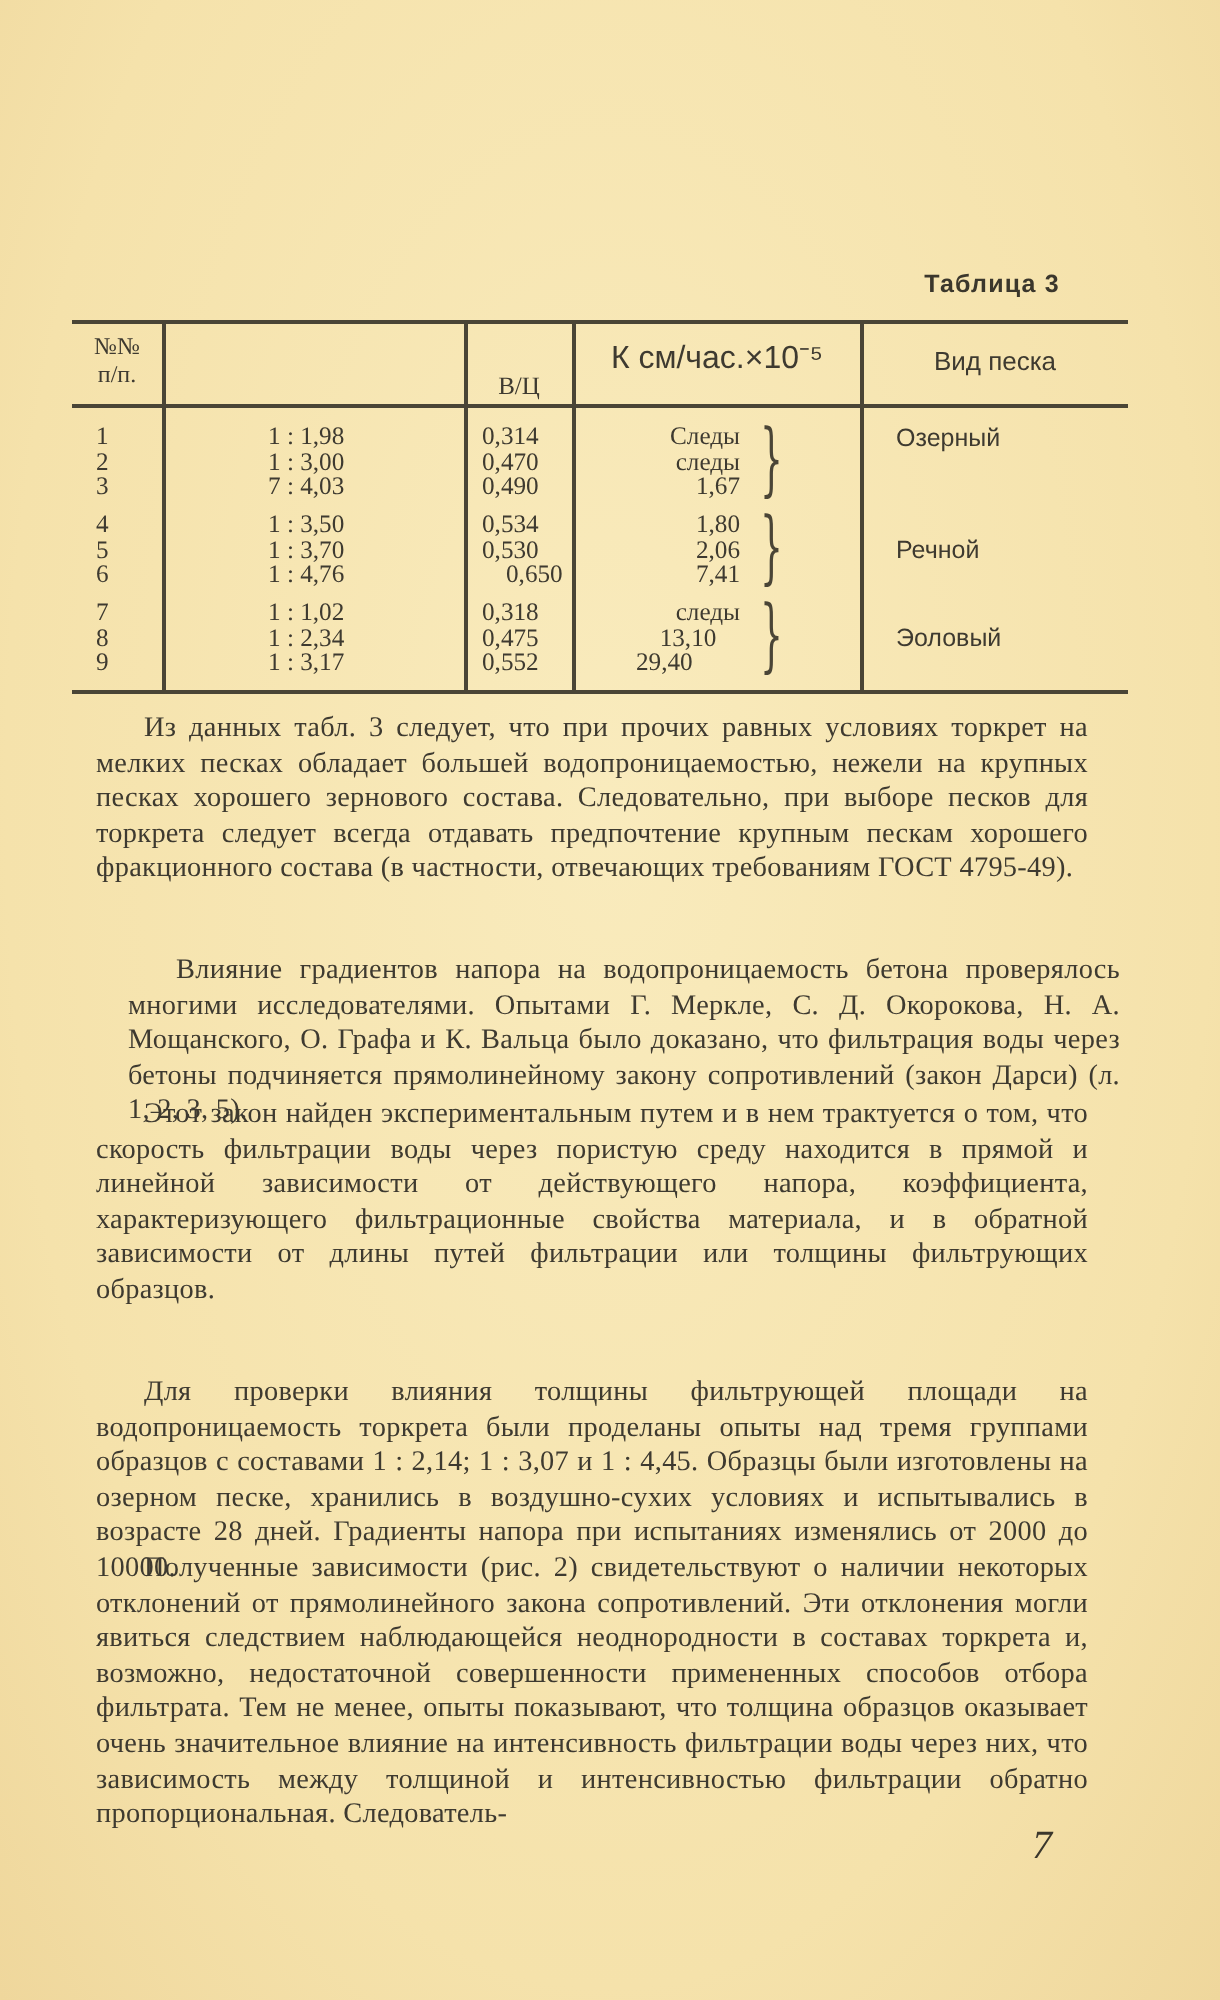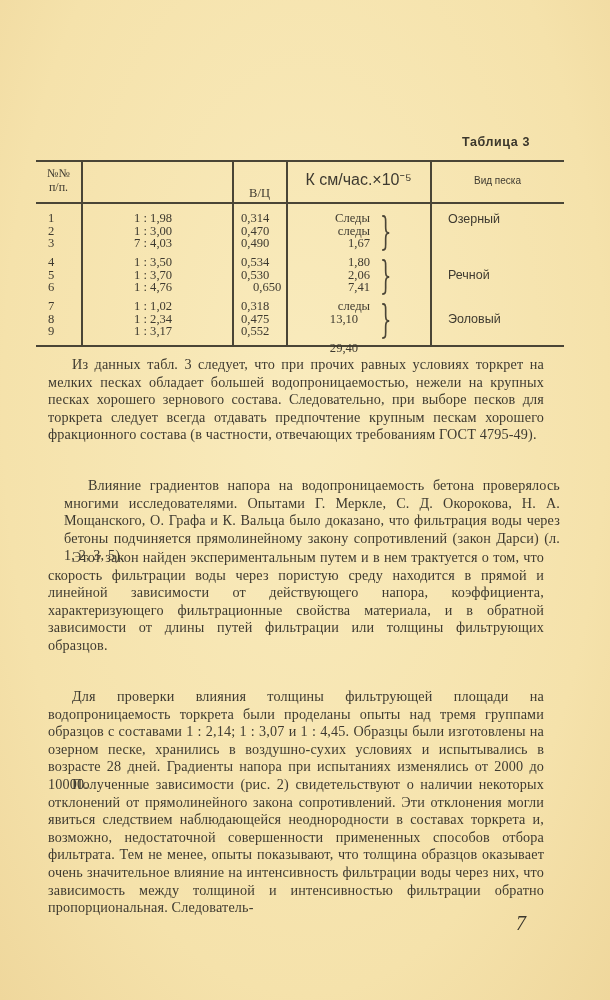--- a/index.html
+++ b/index.html
@@ -70,21 +70,21 @@
     <div class="vline" style="left:196px; top:0; height:186px;"></div>
     <div class="vline" style="left:250px; top:0; height:186px;"></div>
     <div class="vline" style="left:394px; top:0; height:186px;"></div>
 
     <div class="hdr" style="left:0; width:45px; top:6px;">
       <div>№№</div>
       <div>п/п.</div>
     </div>
     <div class="hdr" style="left:197px; width:53px; top:14px; font-size:12.5px;margin-top:12px;">В/Ц</div>
     <div class="hdr" style="left:251px; width:143px; top:13px; font-size:16px; font-family:'Liberation Sans',sans-serif;">К см/час.×10⁻⁵</div>
-    <div class="hdr" style="left:395px; width:133px; top:14px; font-size:10px; font-family:'Liberation Sans',sans-serif;">Вид песка</div>
+    <div class="hdr" style="left:395px; width:133px; top:14px; font-size:13px; font-family:'Liberation Sans',sans-serif;">Вид песка</div>
 
     <div class="group" style="left:0; top:52px; width:528px; height:38px;">
       <div class="cell" style="left:12px; top:0;">1</div>
       <div class="cell" style="left:12px; top:12.5px;">2</div>
       <div class="cell" style="left:12px; top:25px;">3</div>
       <div class="cell" style="left:98px; top:0;">1 : 1,98</div>
       <div class="cell" style="left:98px; top:12.5px;">1 : 3,00</div>
       <div class="cell" style="left:98px; top:25px;">7 : 4,03</div>
       <div class="cell" style="left:205px; top:0;">0,314</div>
       <div class="cell" style="left:205px; top:12.5px;">0,470</div>
@@ -118,21 +118,21 @@
       <div class="cell" style="left:12px; top:12.5px;">8</div>
       <div class="cell" style="left:12px; top:25px;">9</div>
       <div class="cell" style="left:98px; top:0;">1 : 1,02</div>
       <div class="cell" style="left:98px; top:12.5px;">1 : 2,34</div>
       <div class="cell" style="left:98px; top:25px;">1 : 3,17</div>
       <div class="cell" style="left:205px; top:0;">0,318</div>
       <div class="cell" style="left:205px; top:12.5px;">0,475</div>
       <div class="cell" style="left:205px; top:25px;">0,552</div>
       <div class="cell" style="left:282px; width:52px; top:0; text-align:right;">следы</div>
       <div class="cell" style="left:282px; width:52px; top:12.5px; text-align:center;">13,10</div>
-      <div class="cell" style="left:282px; width:52px; top:42px; text-align:center;">29,40</div>
+      <div class="cell" style="left:282px; width:52px; top:25px; text-align:left;">29,40</div>
       <div class="brace" style="left:337px; top:0;">}</div>
       <div class="sand" style="left:412px; top:12px;">Эоловый</div>
     </div>
   </div>
 
   <p class="para" style="top:356px; margin:0;">Из данных табл. 3 следует, что при прочих равных условиях торкрет на мелких песках обладает большей водопроницаемостью, нежели на крупных песках хорошего зернового состава. Следовательно, при выборе песков для торкрета следует всегда отдавать предпочтение крупным пескам хорошего фракционного состава (в частности, отвечающих требованиям ГОСТ 4795-49).</p>
   <p class="para" style="top:461px; margin:16px;">Влияние градиентов напора на водопроницаемость бетона проверялось многими исследователями. Опытами Г. Меркле, С. Д. Окорокова, Н. А. Мощанского, О. Графа и К. Вальца было доказано, что фильтрация воды через бетоны подчиняется прямолинейному закону сопротивлений (закон Дарси) (л. 1, 2, 3, 5).</p>
   <p class="para" style="top:549px; margin:0;">Этот закон найден экспериментальным путем и в нем трактуется о том, что скорость фильтрации воды через пористую среду находится в прямой и линейной зависимости от действующего напора, коэффициента, характеризующего фильтрационные свойства материала, и в обратной зависимости от длины путей фильтрации или толщины фильтрующих образцов.</p>
   <p class="para" style="top:688px; margin:0;">Для проверки влияния толщины фильтрующей площади на водопроницаемость торкрета были проделаны опыты над тремя группами образцов с составами 1 : 2,14; 1 : 3,07 и 1 : 4,45. Образцы были изготовлены на озерном песке, хранились в воздушно-сухих условиях и испытывались в возрасте 28 дней. Градиенты напора при испытаниях изменялись от 2000 до 10000.</p>
   <p class="para" style="top:776px; margin:0;">Полученные зависимости (рис. 2) свидетельствуют о наличии некоторых отклонений от прямолинейного закона сопротивлений. Эти отклонения могли явиться следствием наблюдающейся неоднородности в составах торкрета и, возможно, недостаточной совершенности примененных способов отбора фильтрата. Тем не менее, опыты показывают, что толщина образцов оказывает очень значительное влияние на интенсивность фильтрации воды через них, что зависимость между толщиной и интенсивностью фильтрации обратно пропорциональная. Следователь-</p>

